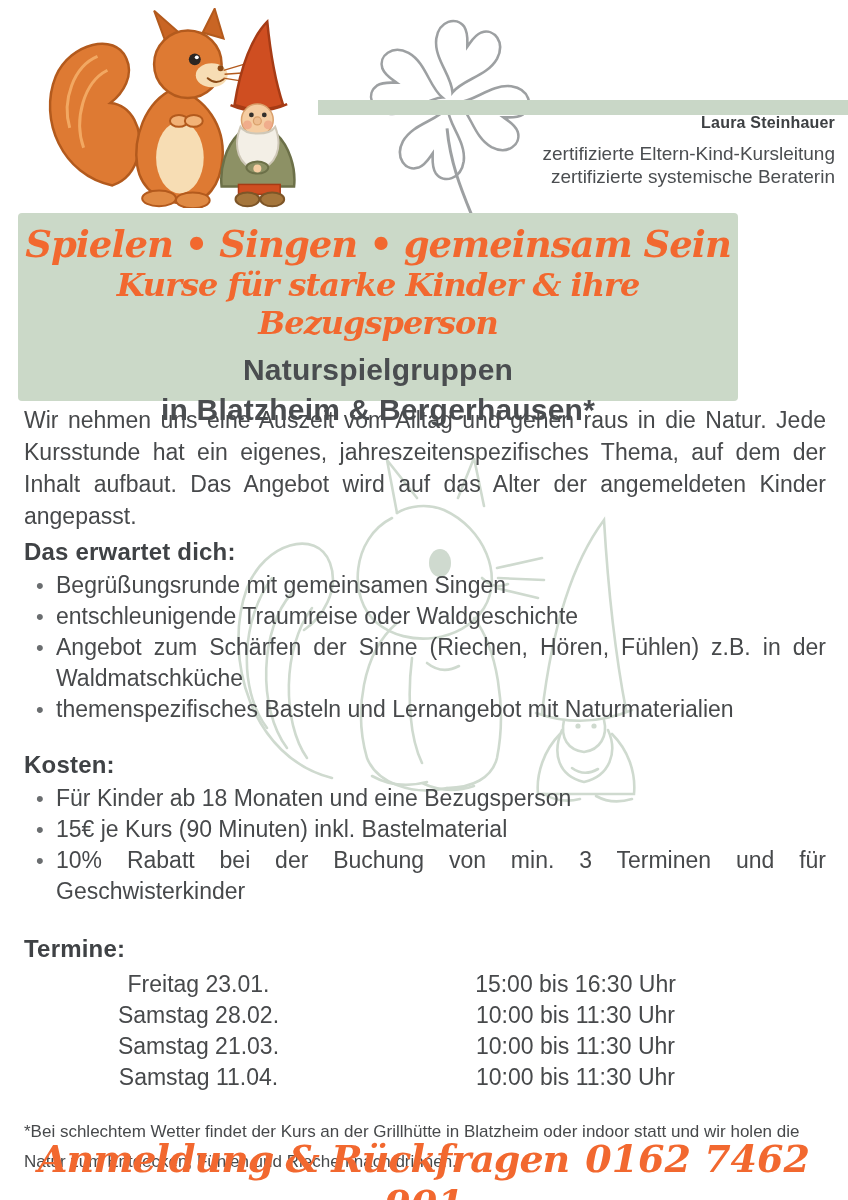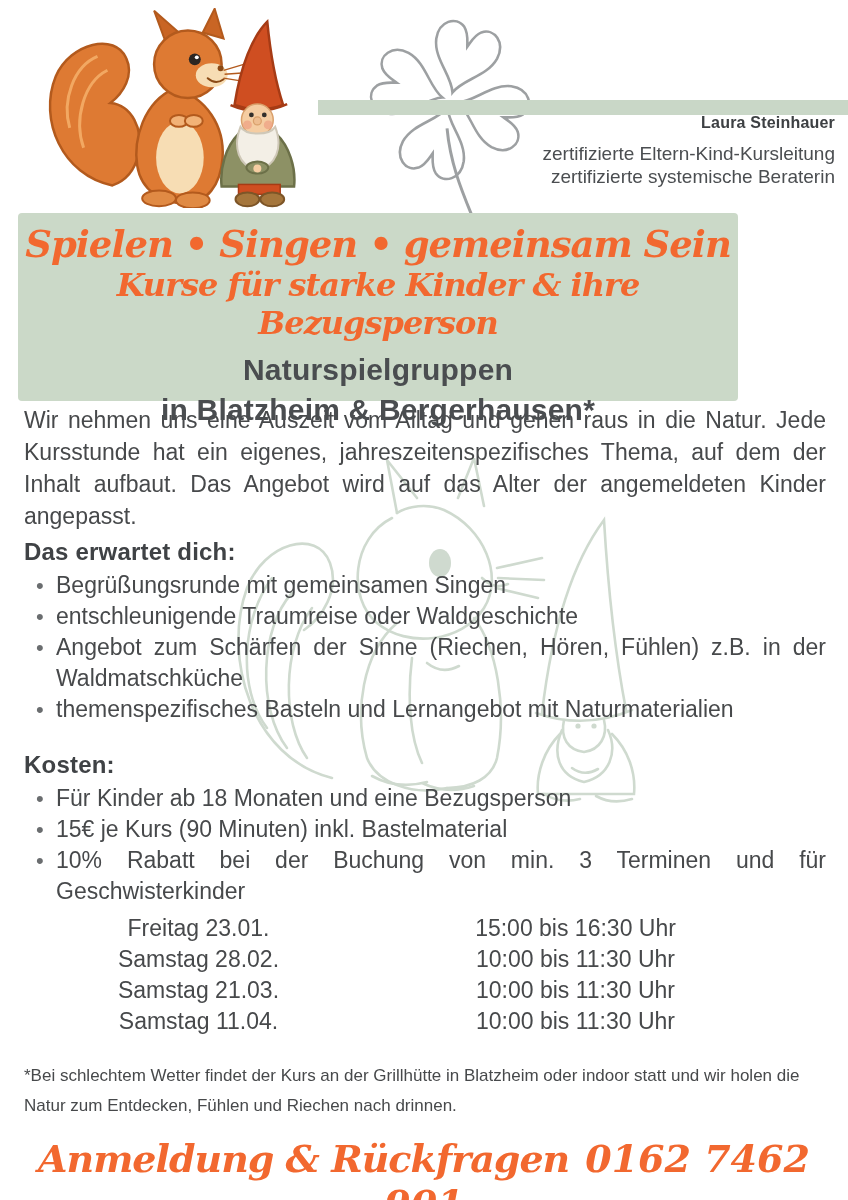--- a/index.html
+++ b/index.html
@@ -219,20 +219,21 @@
       <li>themenspezifisches Basteln und Lernangebot mit Naturmaterialien</li>
     </ul>
 
     <h2 class="sec-head head-costs">Kosten:</h2>
     <ul class="bullets">
       <li>Für Kinder ab 18 Monaten und eine Bezugsperson</li>
       <li>15€ je Kurs (90 Minuten) inkl. Bastelmaterial</li>
       <li>10% Rabatt bei der Buchung von min. 3 Terminen und für Geschwisterkinder</li>
     </ul>
 
+    <h2 class="sec-head head-dates">Termine:</h2>
     <div class="schedule">
       <div class="row">
         <span>Freitag 23.01.</span>
         <span>15:00 bis 16:30 Uhr</span>
       </div>
       <div class="row">
         <span>Samstag 28.02.</span>
         <span>10:00 bis 11:30 Uhr</span>
       </div>
       <div class="row">

